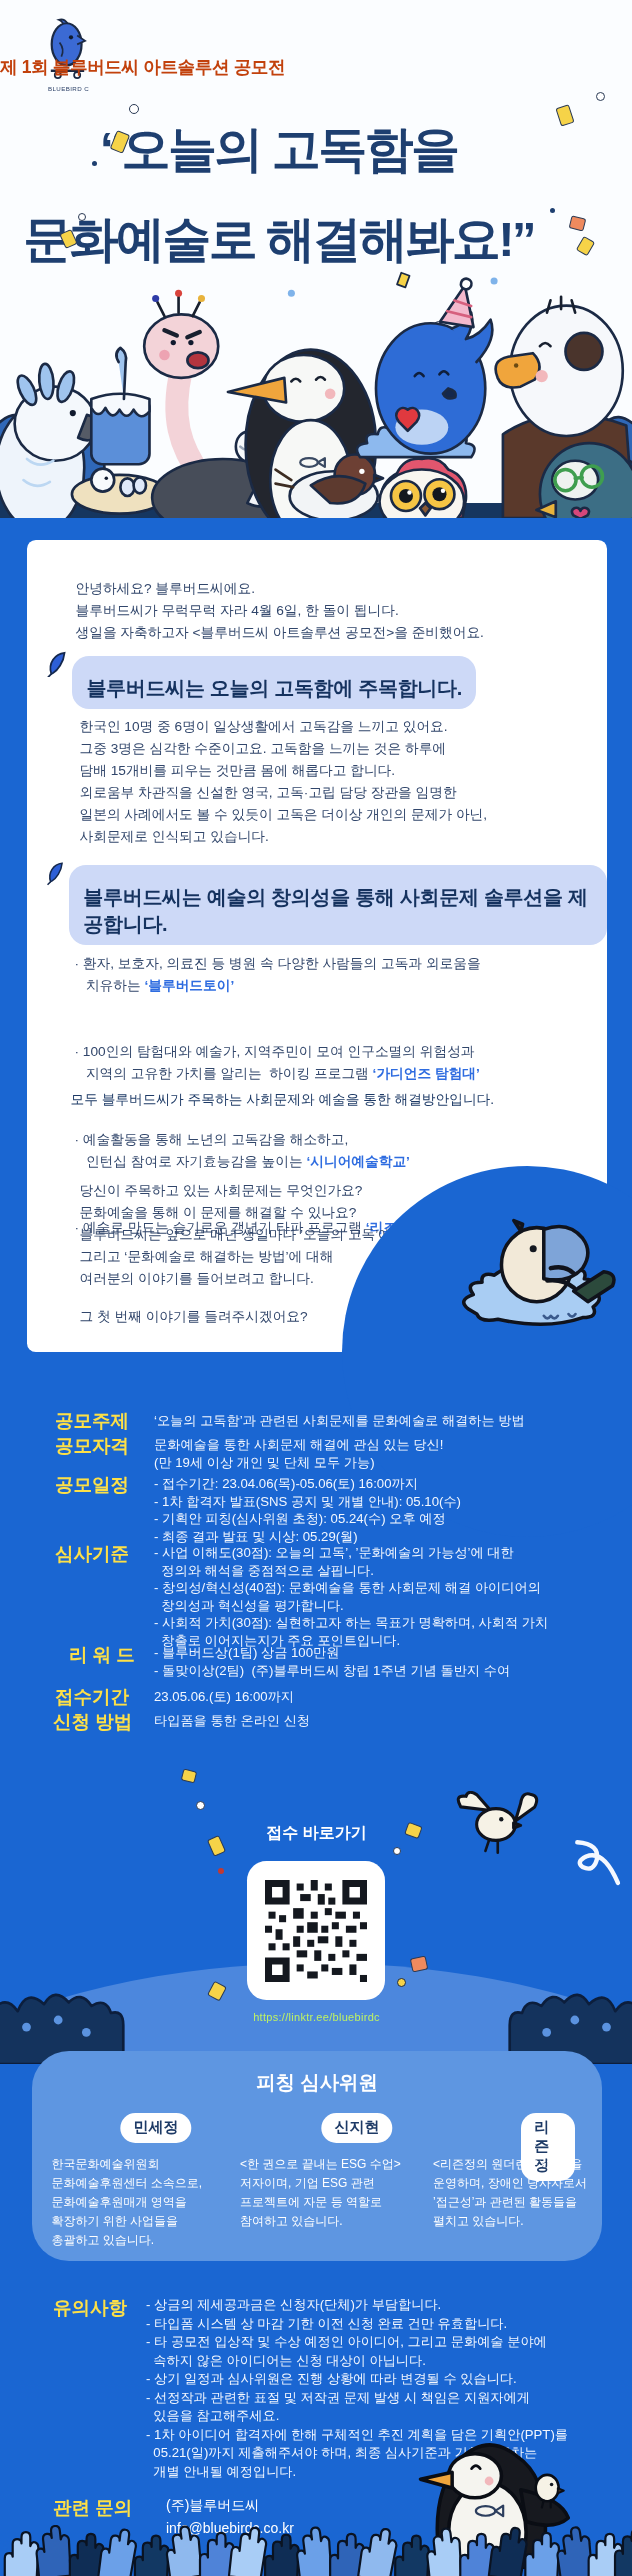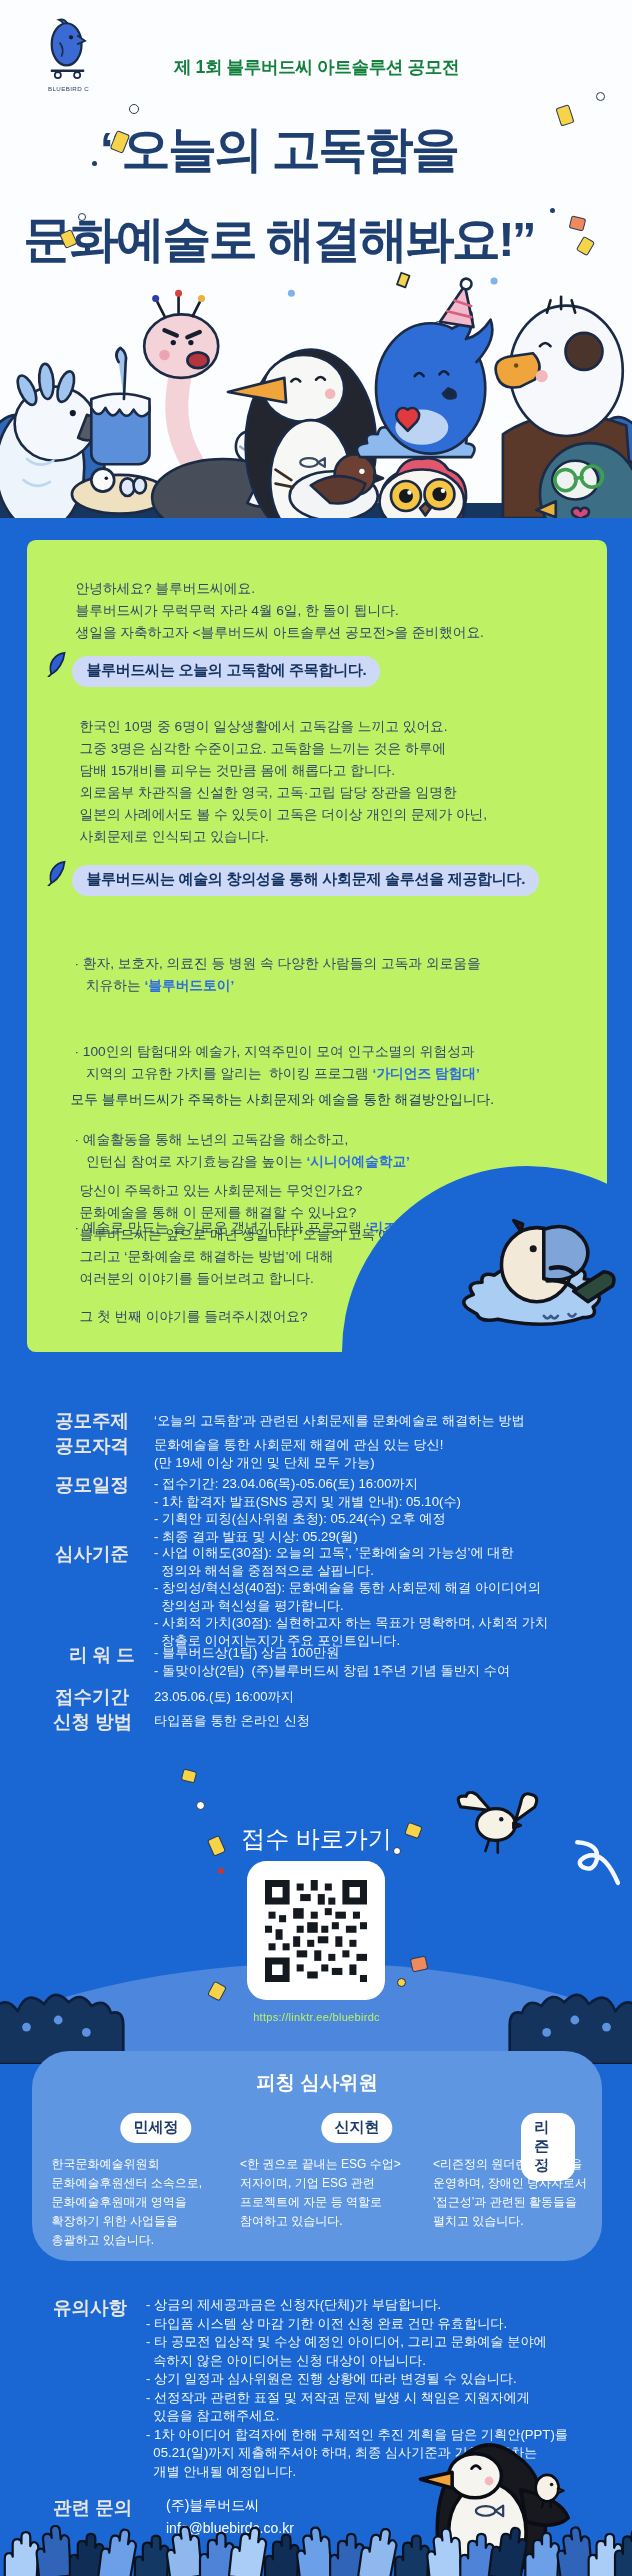--- a/index.html
+++ b/index.html
@@ -2,43 +2,43 @@
 <html style="font-size:14px"><head>
 <meta charset="utf-8">
 <style>
   html,body{margin:0;padding:0;background:#dfe6ef;}
   #poster{position:relative;width:633px;height:2576px;overflow:hidden;
     font-family:"Liberation Sans","DejaVu Sans",sans-serif;background:#1a66d2;}
   .abs{position:absolute;}
   .ml{white-space:pre-wrap;}
   
   #hero{position:absolute;left:0;top:0;width:633px;height:518px;background:#fbfdff;}
-  .subtitle{width:633px;text-align:center;font-size:17.6px;font-weight:bold;color:#15803d;letter-spacing:-0.4px;}
+  .subtitle{width:633px;text-align:left;font-size:17.6px;font-weight:bold;color:#c2410c;letter-spacing:-0.4px;}
   .big-title{width:557px;text-align:center;font-size:49px;line-height:90px;font-weight:900;
     color:#1e3f70;letter-spacing:-2.6px;white-space:pre-line;}
   .logo-caption{font-size:6.2px;color:#2a3f66;letter-spacing:0.4px;text-align:center;width:71px;}
   
   .cf{position:absolute;border:1.8px solid #2a3a55;border-radius:2.6px;}
   .cf.dot{border-radius:50%;}
   
-  #card{position:absolute;left:26.5px;top:540px;width:580px;height:812px;background:#bef264;border-radius:8.8px;}
+  #card{position:absolute;left:26.5px;top:540px;width:580px;height:812px;background:#ffffff;border-radius:8.8px;}
   #card::after{content:"";position:absolute;right:-106px;bottom:-185px;width:371px;height:371px;
     border-radius:50%;background:#1a66d2;}
   .body-txt{font-size:13.7px;line-height:22px;color:#31466b;white-space:pre-wrap;}
   .pill-row{position:absolute;display:flex;align-items:flex-start;}
-  .pill{display:inline-block;background:#cdd9f7;border-radius:17px;padding:5px 14px 7px;
-    font-size:15px;font-weight:bold;color:#15325f;letter-spacing:-0.3px;}
+  .pill{display:inline-block;background:#cdd9f7;border-radius:17px;padding:19px 14px 7px;
+    font-size:20px;font-weight:bold;color:#15325f;letter-spacing:-0.3px;}
   .quill{margin:-5.3px 3.5px 0 0;}
   .hl{color:#2e6ce0;font-weight:bold;}
   .bold-navy{font-weight:normal;color:#1d3a66;}
   
-  .row-label{font-size:18.5px;font-weight:800;color:#e5e5e5;letter-spacing:0;}
+  .row-label{font-size:18.5px;font-weight:800;color:#fde047;letter-spacing:0;}
   .row-val{font-size:13.2px;line-height:17.6px;color:#f2f7ff;white-space:pre-wrap;margin-left:8px;}
   .center{width:633px;text-align:center;}
-  .apply-title{font-size:24px;font-weight:400;color:#ffffff;}
+  .apply-title{font-size:16px;font-weight:700;color:#ffffff;}
   .url{font-size:11px;color:#bef264;letter-spacing:0.3px;}
   
   #dome-band{position:absolute;left:0;top:1963px;width:633px;height:99px;overflow:hidden;}
   #dome{position:absolute;left:50%;top:0;transform:translateX(-50%);width:1103px;height:618px;
     border-radius:50%;background:#4c87dd;}
   #judges{position:absolute;left:32px;top:2051px;width:570px;height:210px;background:#5e96e1;border-radius:37px;}
   .judge-name{position:absolute;background:#ffffff;border-radius:15px;padding:5.3px 13.2px 6.2px;
     font-size:15px;font-weight:bold;color:#1d3a66;transform:translateX(-50%);}
   .judge-desc{position:absolute;font-size:12px;line-height:19px;color:#ffffff;white-space:pre-line;}
   .qr-card{position:absolute;left:247px;top:1861px;width:138px;height:139px;background:#ffffff;border-radius:19.4px;}

